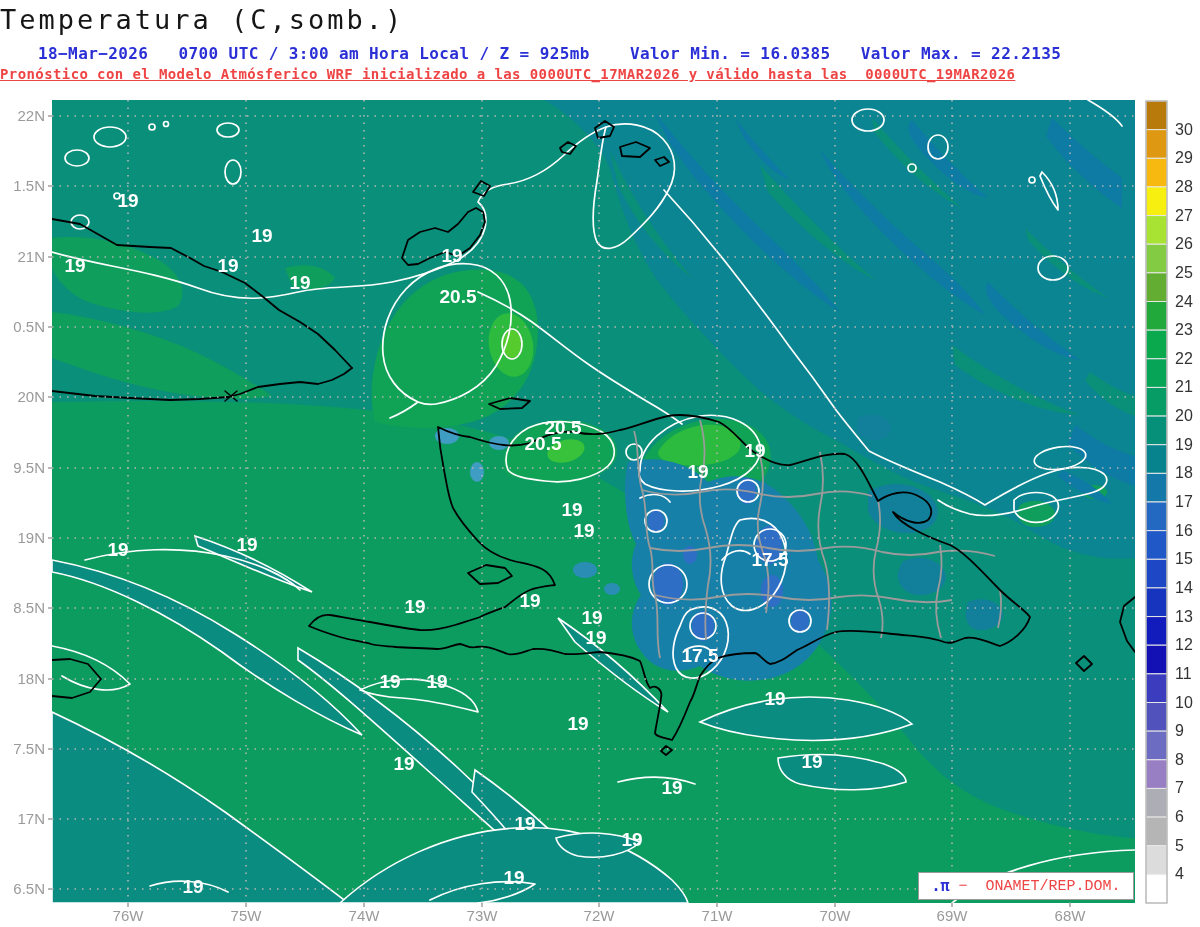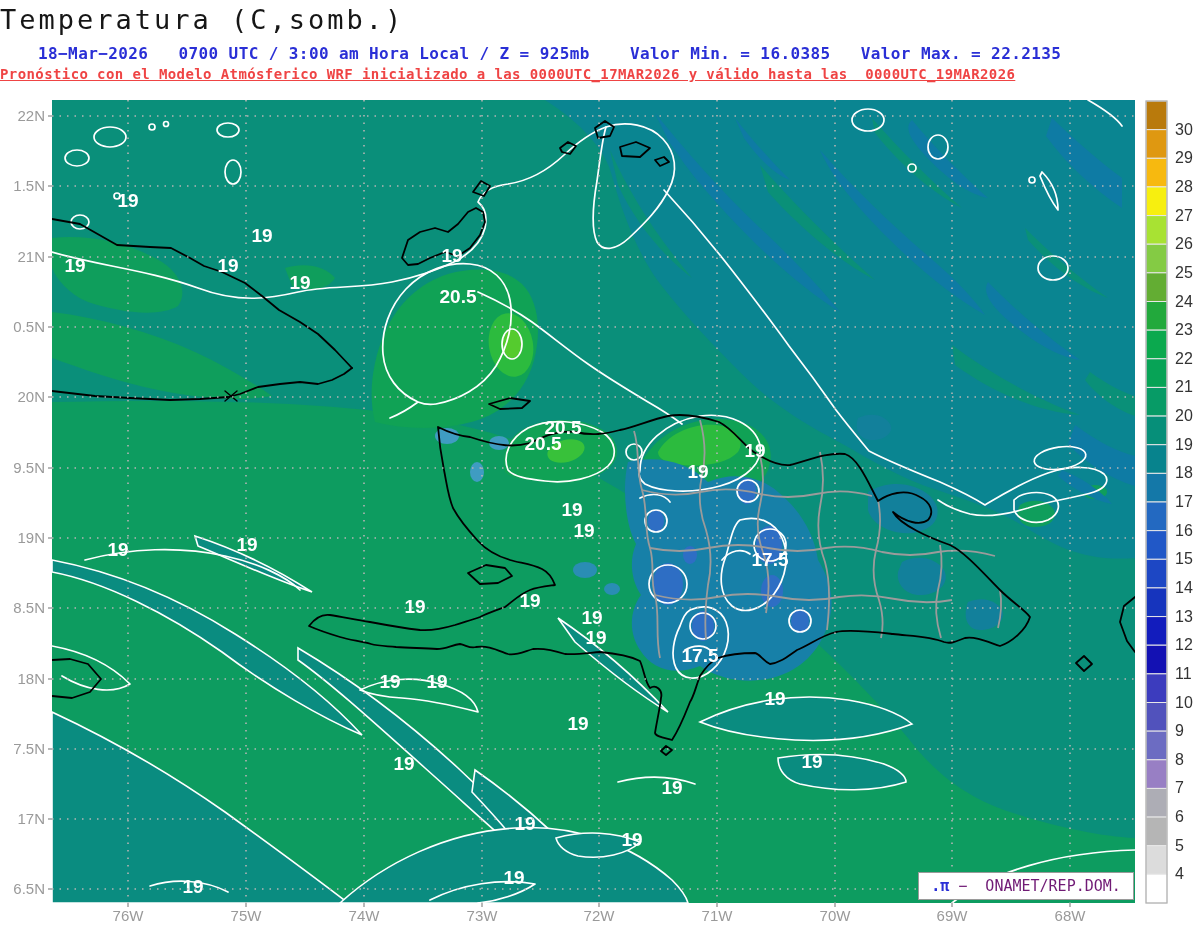--- a/index.html
+++ b/index.html
@@ -7,21 +7,21 @@
         font-family:"DejaVu Sans Mono", monospace;}
   .hdr{position:absolute;left:0;width:1200px;white-space:pre;}
   .title{top:4px;font-size:27px;letter-spacing:3px;color:#161616;}
   .sub1{top:44px;font-size:16px;letter-spacing:0.4px;color:#2a2fd6;font-weight:bold;margin-left:38px;}
   .sub2{top:66px;font-size:14px;letter-spacing:0.4px;color:#ef4444;font-weight:bold;text-decoration:underline;}
   svg text{font-family:"Liberation Sans", sans-serif;}
   .wmbox{position:absolute;left:918px;top:872px;width:214px;height:26px;background:#fff;
          border:1.5px solid #9a9a9a;display:flex;align-items:center;justify-content:center;
          font-family:"DejaVu Sans Mono", monospace;font-size:15px;white-space:pre;}
   .wm-pi{color:#2a2fd6;font-weight:bold;}
-  .wm-org{color:#701a75;}
+  .wm-org{color:#ef4444;font-family:Liberation Mono, monospace;}
 </style>
 </head>
 <body>
 
 <div class="page">
 
   <div class="hdr title"><span>Temperatura (C,somb.)</span></div>
   <div class="hdr sub1">18−Mar−2026   0700 UTC / 3:00 am Hora Local / Z = 925mb    Valor Min. = 16.0385   Valor Max. = 22.2135</div>
   <div class="hdr sub2">Pronóstico con el Modelo Atmósferico WRF inicializado a las 0000UTC_17MAR2026 y válido hasta las  0000UTC_19MAR2026</div>
 

